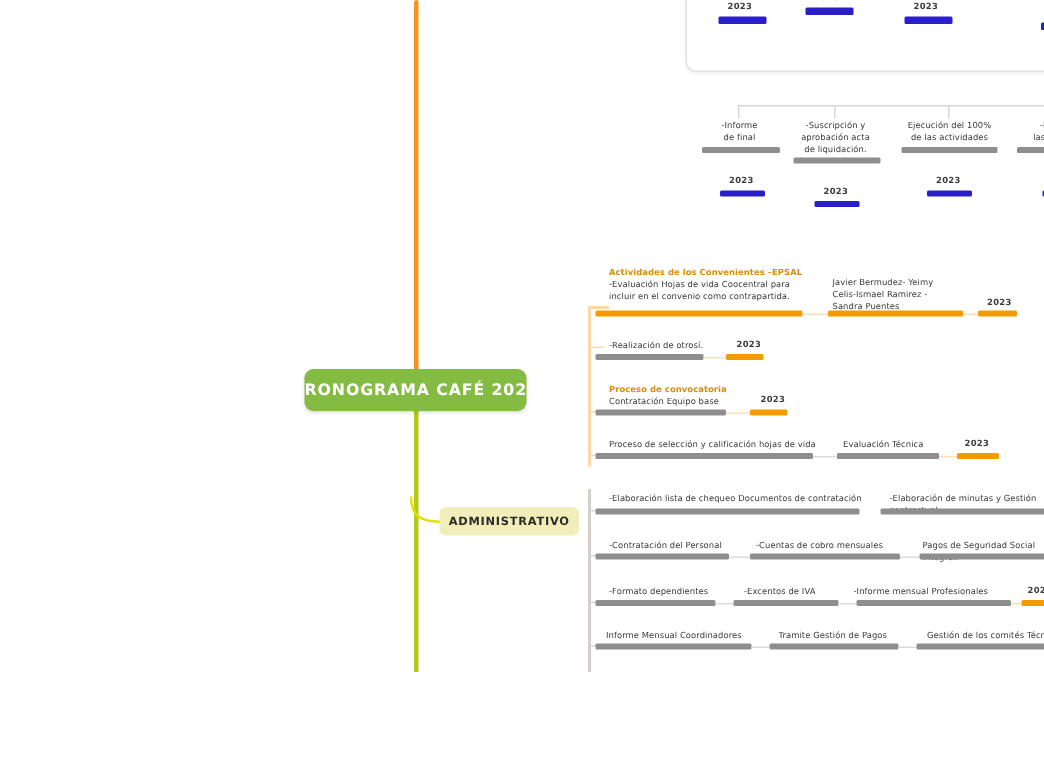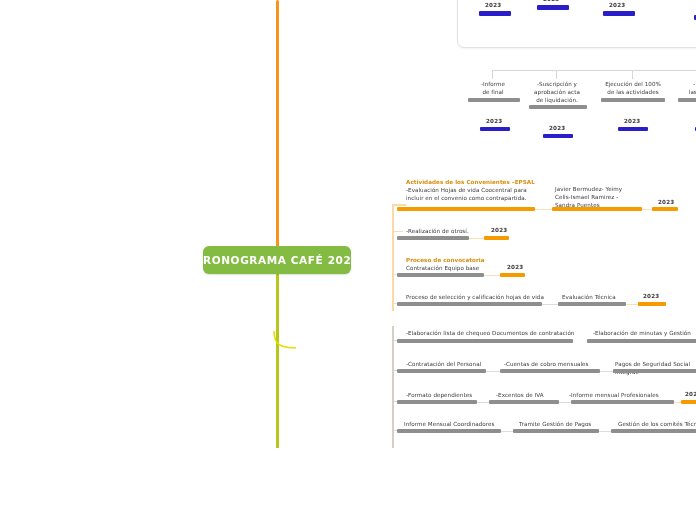--- a/index.html
+++ b/index.html
@@ -151,20 +151,23 @@
   <div class="spine-green"></div>
 
   <div class="root-node">
     <span>CRONOGRAMA CAFÉ 2023</span>
   </div>
 
   <svg class="branch-curve" width="30" height="26" viewBox="0 0 30 26">
     <path d="M2 1 C2 14, 8 18, 24 18" stroke="#e4e000" stroke-width="1.6" fill="none"></path>
   </svg>
 
+  <div class="branch-node">
+    <span>ADMINISTRATIVO</span>
+  </div>
 
   <div class="bracket-orange"></div>
   <div class="bracket-orange-top"></div>
   <div class="tick-o" style="left:376px;top:231px;"></div>
   <div class="tick-o" style="left:376px;top:274px;"></div>
   <div class="tick-o" style="left:376px;top:303px;"></div>
 
   <div class="bracket-gray"></div>
   <div class="tick" style="left:376px;top:340px;"></div>
   <div class="tick" style="left:376px;top:370px;"></div>

